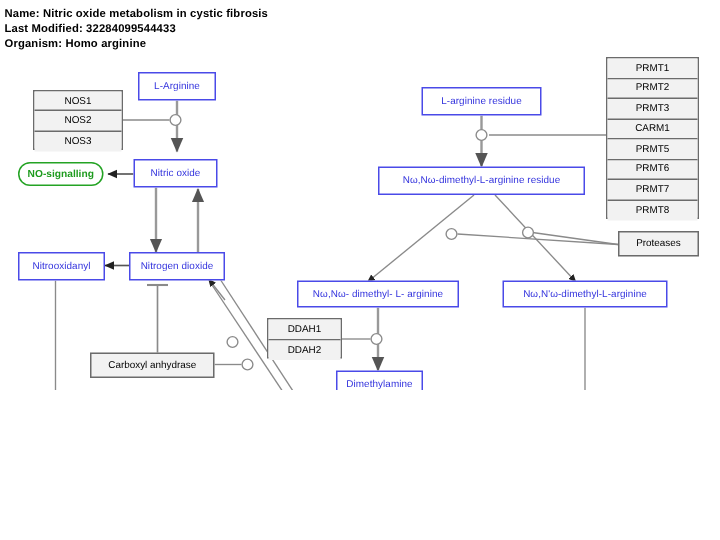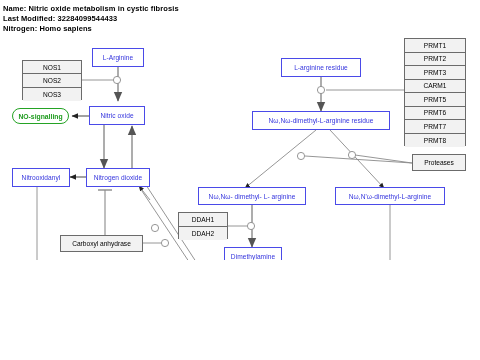--- a/index.html
+++ b/index.html
@@ -105,21 +105,21 @@
     padding: 0 1px;
   }
 </style>
 </head>
 <body>
 
 <div id="canvas">
 
   <div class="meta l1">Name: Nitric oxide metabolism in cystic fibrosis</div>
   <div class="meta l2">Last Modified: 32284099544433</div>
-  <div class="meta l3">Nitrogen: Homo sapiens</div>
+  <div class="meta l3">Organism: Homo arginine</div>
 
   <svg id="edge-layer" viewBox="0 0 480 360">
     <defs>
       <marker id="arrowGray" markerWidth="7" markerHeight="7" refX="5.6" refY="3" orient="auto">
         <path d="M0,0.4 L6,3 L0,5.6 z" fill="#555555"></path>
       </marker>
       <marker id="arrowBlack" markerWidth="7" markerHeight="7" refX="5.6" refY="3" orient="auto">
         <path d="M0,0.4 L6,3 L0,5.6 z" fill="#222222"></path>
       </marker>
     </defs>

